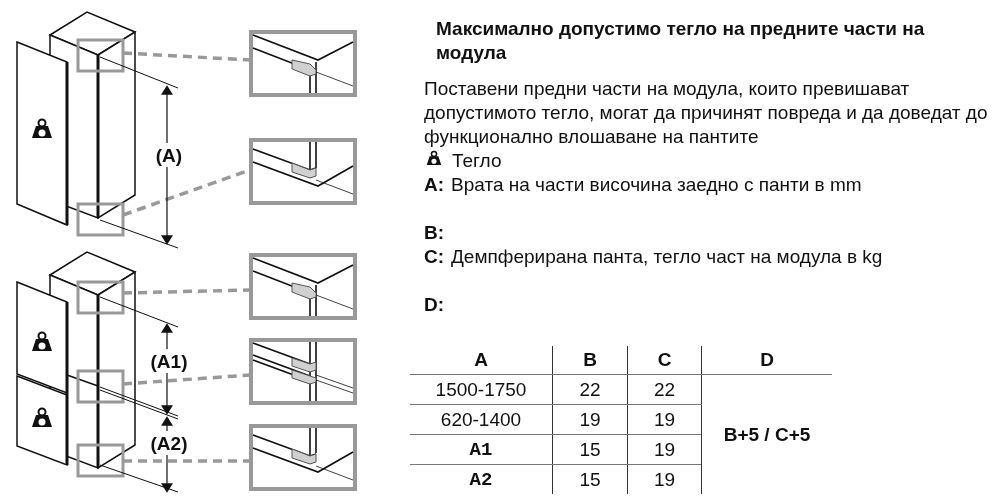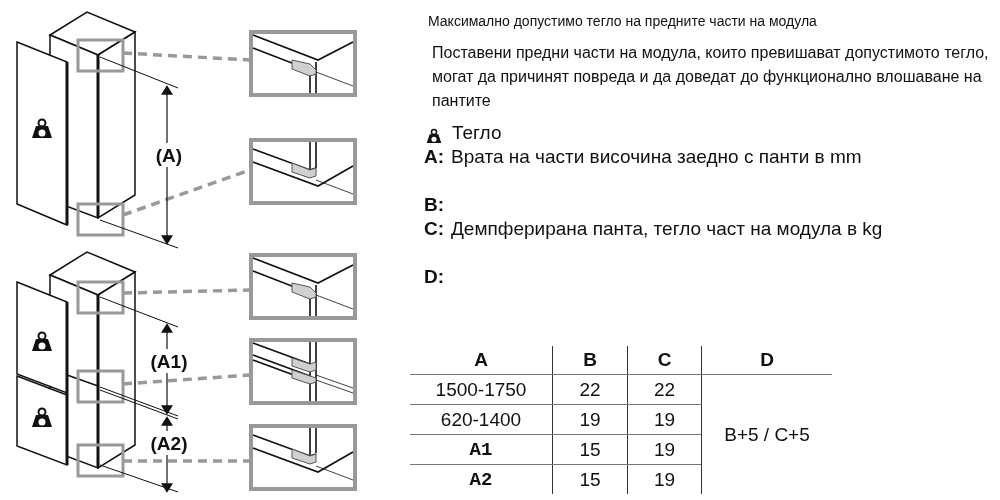--- a/index.html
+++ b/index.html
@@ -1,36 +1,36 @@
 <!DOCTYPE html>
 <html><head>
   <meta charset="utf-8">
   <style>
     html, body { margin: 0; padding: 0; background: #ffffff; }
     body { width: 1000px; height: 500px; position: relative; overflow: hidden;
            font-family: "Liberation Sans", "DejaVu Sans", sans-serif; color: #111; }
     .diagram { position: absolute; left: 0; top: 0; width: 400px; height: 500px; }
     .text-col { position: absolute; left: 424px; top: 5px; width: 576px; }
-    .title { font-weight: normal; font-size: 14px; line-height: 24px; margin: 4px; }
-    .para { font-size: 16px; line-height: 24px; margin: 8px; }
+    .title { font-weight: bold; font-size: 19px; line-height: 24px; margin: 12px; }
+    .para { font-size: 19px; line-height: 24px; margin: 0; }
     .legend-row { font-size: 19px; line-height: 24px; display: flex; }
     .legend-key { font-weight: bold; width: 27px; flex: none; }
     .legend-val { flex: 1; }
-    .weight-line { display: flex; align-items: flex-end; font-size: 19px; line-height: 24px; }
+    .weight-line { display: flex; align-items: flex-start; font-size: 19px; line-height: 24px; }
     .weight-line svg { width: 16px; height: 18px; margin-right: 10px; margin-left: 2px; }
     .gap { height: 24px; }
     .spec-table { position: absolute; left: 410px; top: 346px; border-collapse: collapse;
                   font-size: 19px; }
     .spec-table th, .spec-table td { text-align: center; padding: 0; height: 29px; }
     .spec-table th { font-weight: bold; height: 28px; border-bottom: 1.5px solid #777; }
     .spec-table tbody tr:not(:last-child) td.rowcell { border-bottom: 1.5px solid #777; }
     .col-a { width: 142px; }
     .col-b { width: 74px; border-left: 1.5px solid #333; }
     .col-c { width: 73px; border-left: 1.5px solid #333; }
-    .col-d { width: 130px; border-left: 1.5px solid #333; }
+    .col-d { width: 130px; border-left: 1.5px solid #333; font-weight: bold; }
     .bold { font-weight: bold; font-family: Liberation Mono, monospace; }
   </style>
 </head>
 <body>
 
 <svg class="diagram" viewBox="0 0 400 500" xmlns="http://www.w3.org/2000/svg">
   <defs>
     <marker id="arrow" markerWidth="8" markerHeight="10" refX="4" refY="5" orient="auto-start-reverse">
       <path d="M0,0 L8,5 L0,10 z" fill="#111"></path>
     </marker>

